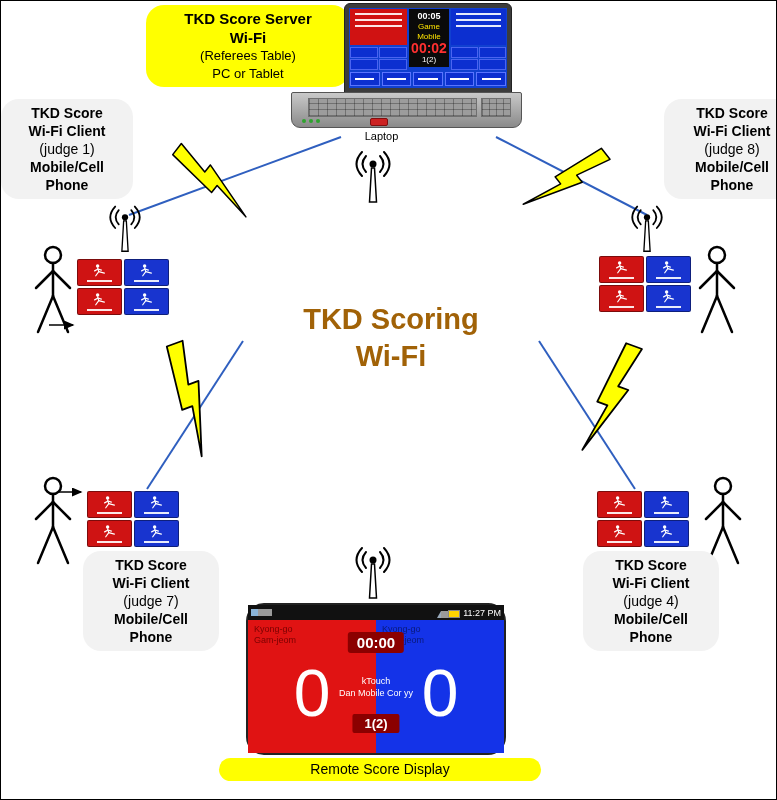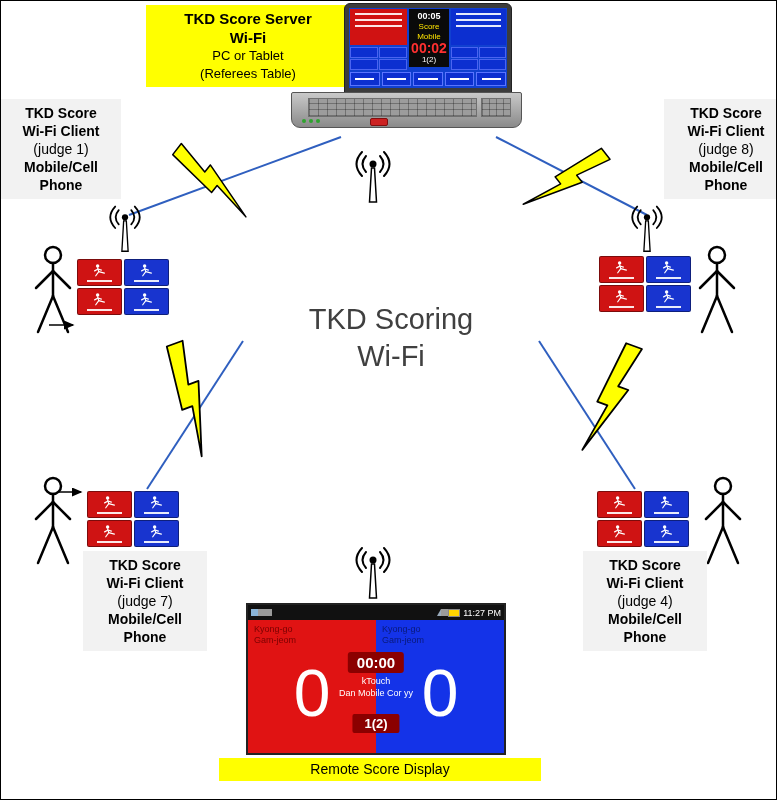--- a/index.html
+++ b/index.html
@@ -1,28 +1,28 @@
 <!DOCTYPE html>
 <html><head>
 <meta charset="utf-8">
 <style>
   html,body{margin:0;padding:0;background:#fff;}
   .diagram{position:relative;width:777px;height:800px;background:#fff;border:1px solid #000;
     font-family:"Liberation Sans",sans-serif;overflow:hidden;box-sizing:border-box;}
-  .abs{position:absolute;z-index:2;}
+  .abs{position:absolute;z-index:2;border-radius:18px;}
   .overlay{position:absolute;left:0;top:0;z-index:1;pointer-events:none;}
   
   .yellow-box{background:#ffff00;text-align:center;padding:4px 2px;}
   .yellow-box .l1{font-weight:bold;font-size:15px;line-height:19px;}
   .yellow-box .l2{font-size:13px;line-height:18px;}
   
-  .label-box{background:#f2f2f2;text-align:center;font-size:14px;line-height:18px;padding:5px 6px;}
+  .label-box{background:#f2f2f2;text-align:center;font-size:14px;line-height:18px;padding:5px 12px;}
   .b{font-weight:bold;}
   
-  .title{width:264px;text-align:center;font-size:29px;font-weight:normal;line-height:37px;color:#404040;}
+  .title{width:264px;text-align:center;font-size:29px;font-weight:bold;line-height:37px;color:#a16207;}
   
   .laptop{width:231px;}
   .lt-screen{width:168px;height:90px;background:#3c3c3c;border-radius:6px 6px 0 0;padding:4px;
     box-sizing:border-box;margin-left:53px;border:1px solid #222;}
   .lt-screen-inner{width:158px;height:80px;background:#1040d0;position:relative;overflow:hidden;}
   .lt-red{position:absolute;left:1px;top:1px;width:57px;height:36px;background:#d01212;}
   .lt-blue{position:absolute;left:102px;top:1px;width:55px;height:36px;background:#0c2fd0;}
   .tbar{height:2px;background:rgba(255,255,255,.9);margin:4px 5px 0 5px;}
   .lt-center{position:absolute;left:60px;top:1px;width:40px;height:58px;background:#0a0a0a;
     text-align:center;color:#fff;padding-top:1px;box-sizing:border-box;}
@@ -52,36 +52,36 @@
   .jp-cell{display:flex;flex-direction:column;align-items:center;justify-content:center;border-radius:2px;border:1px solid rgba(0,0,0,.4);}
   .jp-red{background:#cf1313;}
   .jp-blue{background:#1834cf;}
   .jp-bar{width:60%;height:2px;background:rgba(255,255,255,.9);margin-top:2px;}
   svg.kick{width:15px;height:15px;}
   svg.ant{width:100%;height:100%;}
   svg.fig{width:100%;height:100%;}
   
   .rdisp{width:260px;height:152px;border:2px solid #222;box-sizing:border-box;background:#000;}
   .rd-status{height:15px;background:#111;display:flex;justify-content:space-between;align-items:center;padding:0 3px;}
-  .rd-status .grp{display:flex;align-items:center;gap:0;}
+  .rd-status .grp{display:flex;align-items:flex-end;gap:0;}
   .sb-sq{width:7px;height:7px;background:#8ab4d8;display:inline-block;}
   .sb-sq.g{background:#9a9a9a;}
   .sb-tri{width:0;height:0;border-left:4px solid transparent;border-bottom:7px solid #9ab;}
   .sb-batt{width:10px;height:6px;background:#ffd400;border:1px solid #888;}
   .sb-time{font-size:9px;color:#fff;margin-left:3px;}
   .rd-main{position:relative;display:flex;height:133px;}
   .rd-half{position:relative;width:50%;height:100%;}
   .rd-red{background:#e01313;}
   .rd-blue{background:#1433e8;}
   .rd-pen{position:absolute;left:6px;top:4px;font-size:9px;line-height:11px;}
   .rd-pen.r{color:#7a0202;}
   .rd-pen.bl{color:#0a1a7a;}
   .rd-score{position:absolute;left:0;right:0;top:28px;text-align:center;font-size:66px;line-height:90px;color:#fff;}
   .rd-timerbox{position:absolute;left:50%;transform:translateX(-50%);top:12px;background:#8b0000;
-    color:#fff;font-weight:bold;font-size:15px;padding:2px 9px;border-radius:3px;z-index:3;margin-top:20px;}
+    color:#fff;font-weight:bold;font-size:15px;padding:2px 9px;border-radius:3px;z-index:3;}
   .rd-app{position:absolute;left:50%;transform:translateX(-50%);top:55px;text-align:center;color:#fff;
     font-size:9px;line-height:12px;white-space:nowrap;z-index:3;}
   .rd-round{position:absolute;left:50%;transform:translateX(-50%);top:94px;background:#8b0000;
     color:#fff;font-weight:bold;font-size:13px;padding:2px 12px;border-radius:2px;z-index:3;}
   .bottom-yellow{width:322px;text-align:center;background:#ffff00;font-size:14px;line-height:19px;padding:2px 0;}
 </style>
 </head>
 <body>
 
 <svg width="0" height="0" style="position:absolute" aria-hidden="true">
@@ -133,35 +133,35 @@
       <path d="M -4 -48 L 10 -48 L 2 -12 L 11 -12 L -8 48 L -1 6 L -10 6 Z" transform="translate(212,180) rotate(-52)"></path>
       <path d="M -4 -48 L 10 -48 L 2 -12 L 11 -12 L -8 48 L -1 6 L -10 6 Z" transform="translate(565,180) rotate(52)"></path>
       <path d="M -4 -48 L 10 -48 L 2 -12 L 11 -12 L -8 48 L -1 6 L -10 6 Z" transform="translate(190,398) rotate(-20) scale(1.2)"></path>
       <path d="M -4 -48 L 10 -48 L 2 -12 L 11 -12 L -8 48 L -1 6 L -10 6 Z" transform="translate(610,398) rotate(20) scale(1.2)"></path>
     </g>
   </svg>
 
   <div class="abs yellow-box" style="left:145px;top:4px;width:200px;">
     <div class="l1">TKD Score Server</div>
     <div class="l1">Wi-Fi</div>
+    <div class="l2">(Referees Table)</div>
     <div class="l2">PC or Tablet</div>
-    <div class="l2">(Referees Table)</div>
   </div>
 
   <div class="abs laptop" style="left:290px;top:2px;">
     <div class="lt-screen">
       <div class="lt-screen-inner">
         <div class="lt-red">
           <div class="tbar"></div>
           <div class="tbar"></div>
           <div class="tbar"></div>
         </div>
         <div class="lt-center">
           <div class="lt-timer">00:05</div>
-          <div class="lt-status">Score</div>
+          <div class="lt-status">Game</div>
           <div class="lt-status">Mobile</div>
           <div class="lt-timer2">00:02</div>
           <div class="lt-round">1(2)</div>
         </div>
         <div class="lt-blue">
           <div class="tbar"></div>
           <div class="tbar"></div>
           <div class="tbar"></div>
         </div>
         <div class="lt-grid" style="left:1px;top:39px;width:57px;height:23px;">
@@ -198,20 +198,21 @@
     <div class="lt-body">
       <div class="lt-kbd"></div>
       <div class="lt-numpad"></div>
       <div class="lt-redbtn"></div>
       <div class="lt-lights">
         <span></span>
         <span></span>
         <span></span>
       </div>
     </div>
+    <div class="lt-caption">Laptop</div>
   </div>
 
   <div class="abs" style="left:352px;top:146px;width:40px;height:58px;">
     <svg class="ant">
         <use href="#sym-antenna"></use>
       </svg>
   </div>
 
   <div class="abs label-box" style="left:0px;top:98px;width:108px;">
     <div class="b">TKD Score</div>

